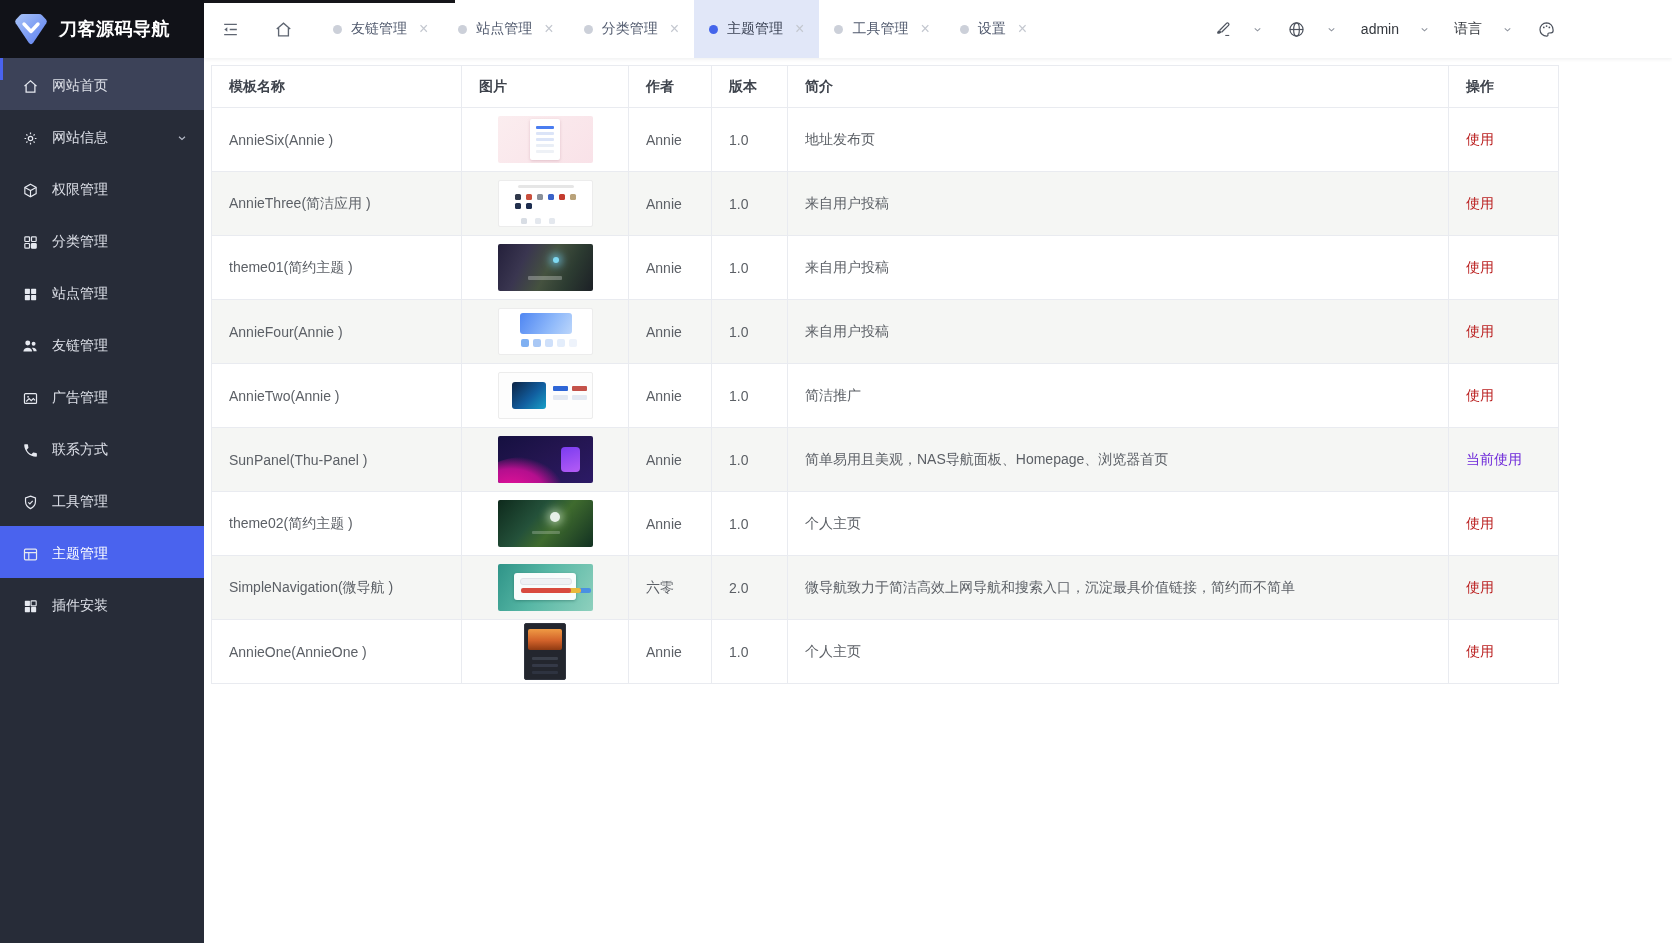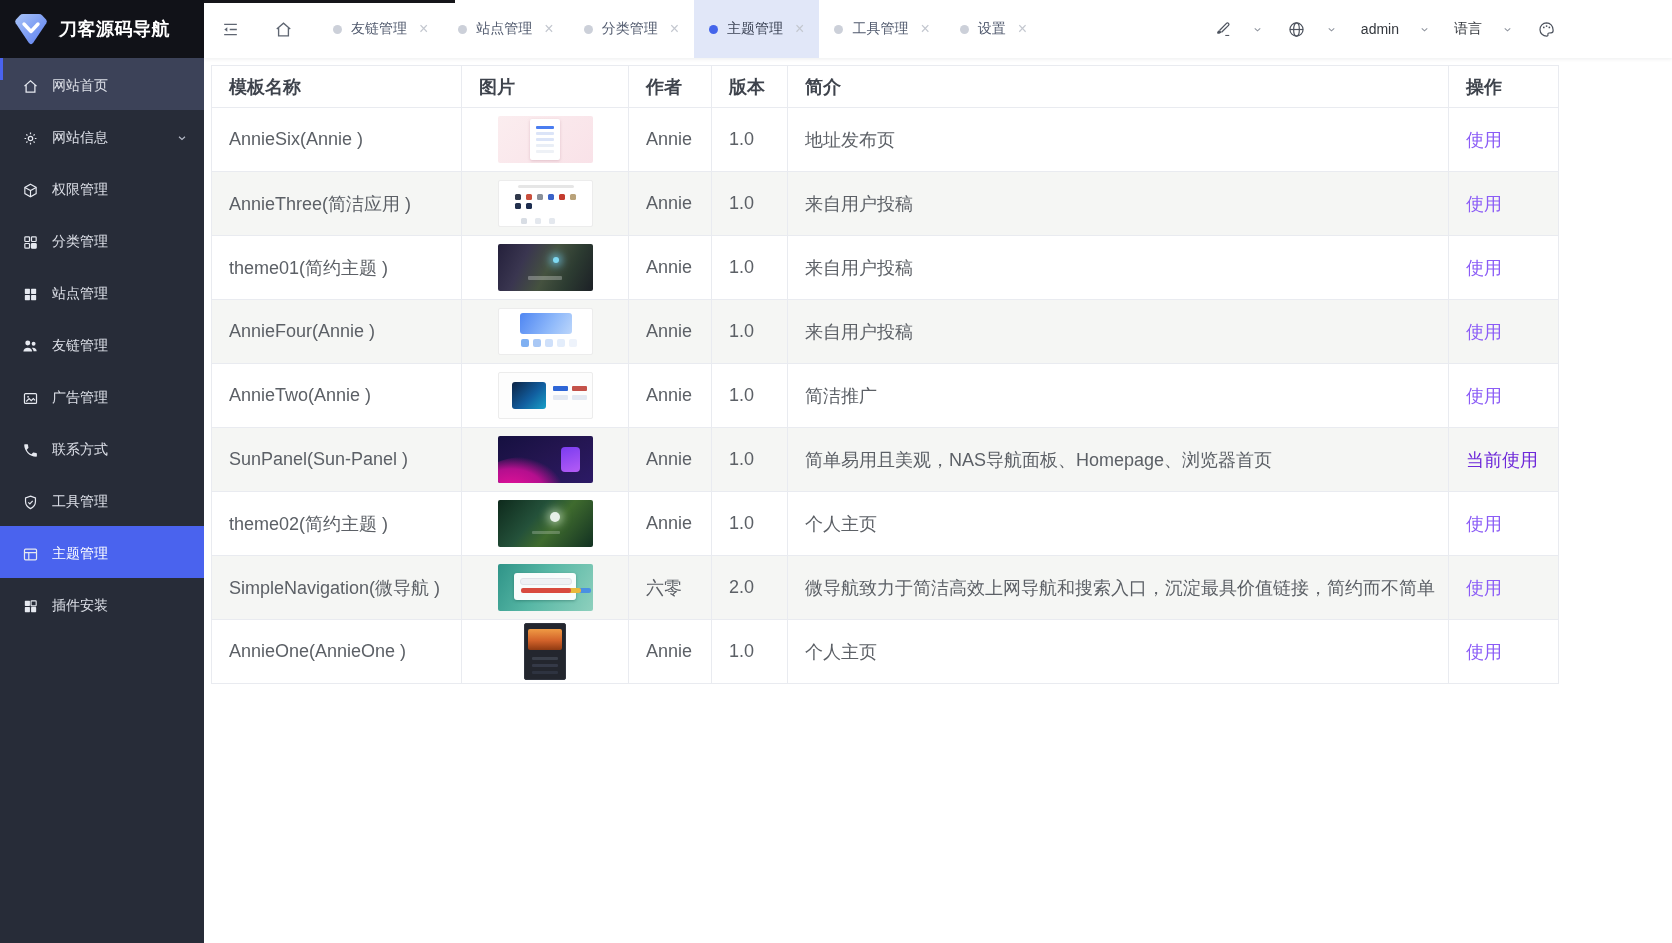--- a/index.html
+++ b/index.html
@@ -32,27 +32,27 @@
   .tab-dot{width:9px;height:9px;border-radius:50%;background:#ccd0d9;flex:0 0 9px}
   .tab-dot.on{background:#4465eb}
   .tab-close{color:#c3c7cf;font-size:16px;line-height:1;margin-left:3px}
   .topbar-right{margin-left:auto;display:flex;align-items:center;gap:24px;padding-right:116px;color:#4d535e}
   .tr-group{display:flex;align-items:center;gap:20px;cursor:pointer}
   .tr-label{font-size:14px;color:#33373d}
   .chev{color:#8d929c;display:flex}
 
   
   .content{flex:1;background:#fff;padding:7px 0 0 7px;overflow:auto}
-  table{border-collapse:collapse;table-layout:fixed;width:1347px;font-size:18px;color:#5c6066}
+  table{border-collapse:collapse;table-layout:fixed;width:1347px;font-size:14px;color:#5c6066}
   th,td{border:1px solid #e9ebf0;text-align:left;vertical-align:middle;overflow:hidden;white-space:nowrap}
   thead th{height:42px;padding:0 17px;color:#3e434c;font-weight:700}
   tbody td{height:64px;padding:0 17px}
   tbody tr:nth-child(even){background:#f5f6f4}
   .td-img{text-align:center;padding:0 10px}
-  .action{cursor:pointer;color:#8b5cf6}
+  .action{cursor:pointer;color:#b91c1c}
   .action.current{color:#6d28d9;cursor:default}
 
   
   .thumb{width:95px;height:47px;border-radius:2px;position:relative;overflow:hidden;display:inline-block;vertical-align:middle}
   .thumb::before,.thumb::after{content:"";position:absolute}
 
   .th-pink-card{background:linear-gradient(135deg,#fbedef,#f9e2e8)}
   .th-pink-card::before{width:30px;height:41px;left:32px;top:3px;background:#fff;border-radius:2px;box-shadow:0 1px 3px rgba(180,120,140,.35)}
   .th-pink-card::after{width:18px;height:3px;left:38px;top:10px;background:#4a7df0;border-radius:1px;
     box-shadow:0 6px 0 #dbe4f8,0 12px 0 #dbe4f8,0 18px 0 #e9eef6,0 24px 0 #eef1f6}
@@ -390,21 +390,21 @@
             </tr>
             <tr>
               <td>AnnieTwo(Annie )</td>
               <td class="td-img"><span class="thumb th-navy-card"></span></td>
               <td>Annie</td>
               <td>1.0</td>
               <td>简洁推广</td>
               <td><span class="action">使用</span></td>
             </tr>
             <tr>
-              <td>SunPanel(Sun-Panel )</td>
+              <td>SunPanel(Thu-Panel )</td>
               <td class="td-img"><span class="thumb th-purple-wave"></span></td>
               <td>Annie</td>
               <td>1.0</td>
               <td>简单易用且美观，NAS导航面板、Homepage、浏览器首页</td>
               <td><span class="action current">当前使用</span></td>
             </tr>
             <tr>
               <td>theme02(简约主题 )</td>
               <td class="td-img"><span class="thumb th-dark-jungle"></span></td>
               <td>Annie</td>

